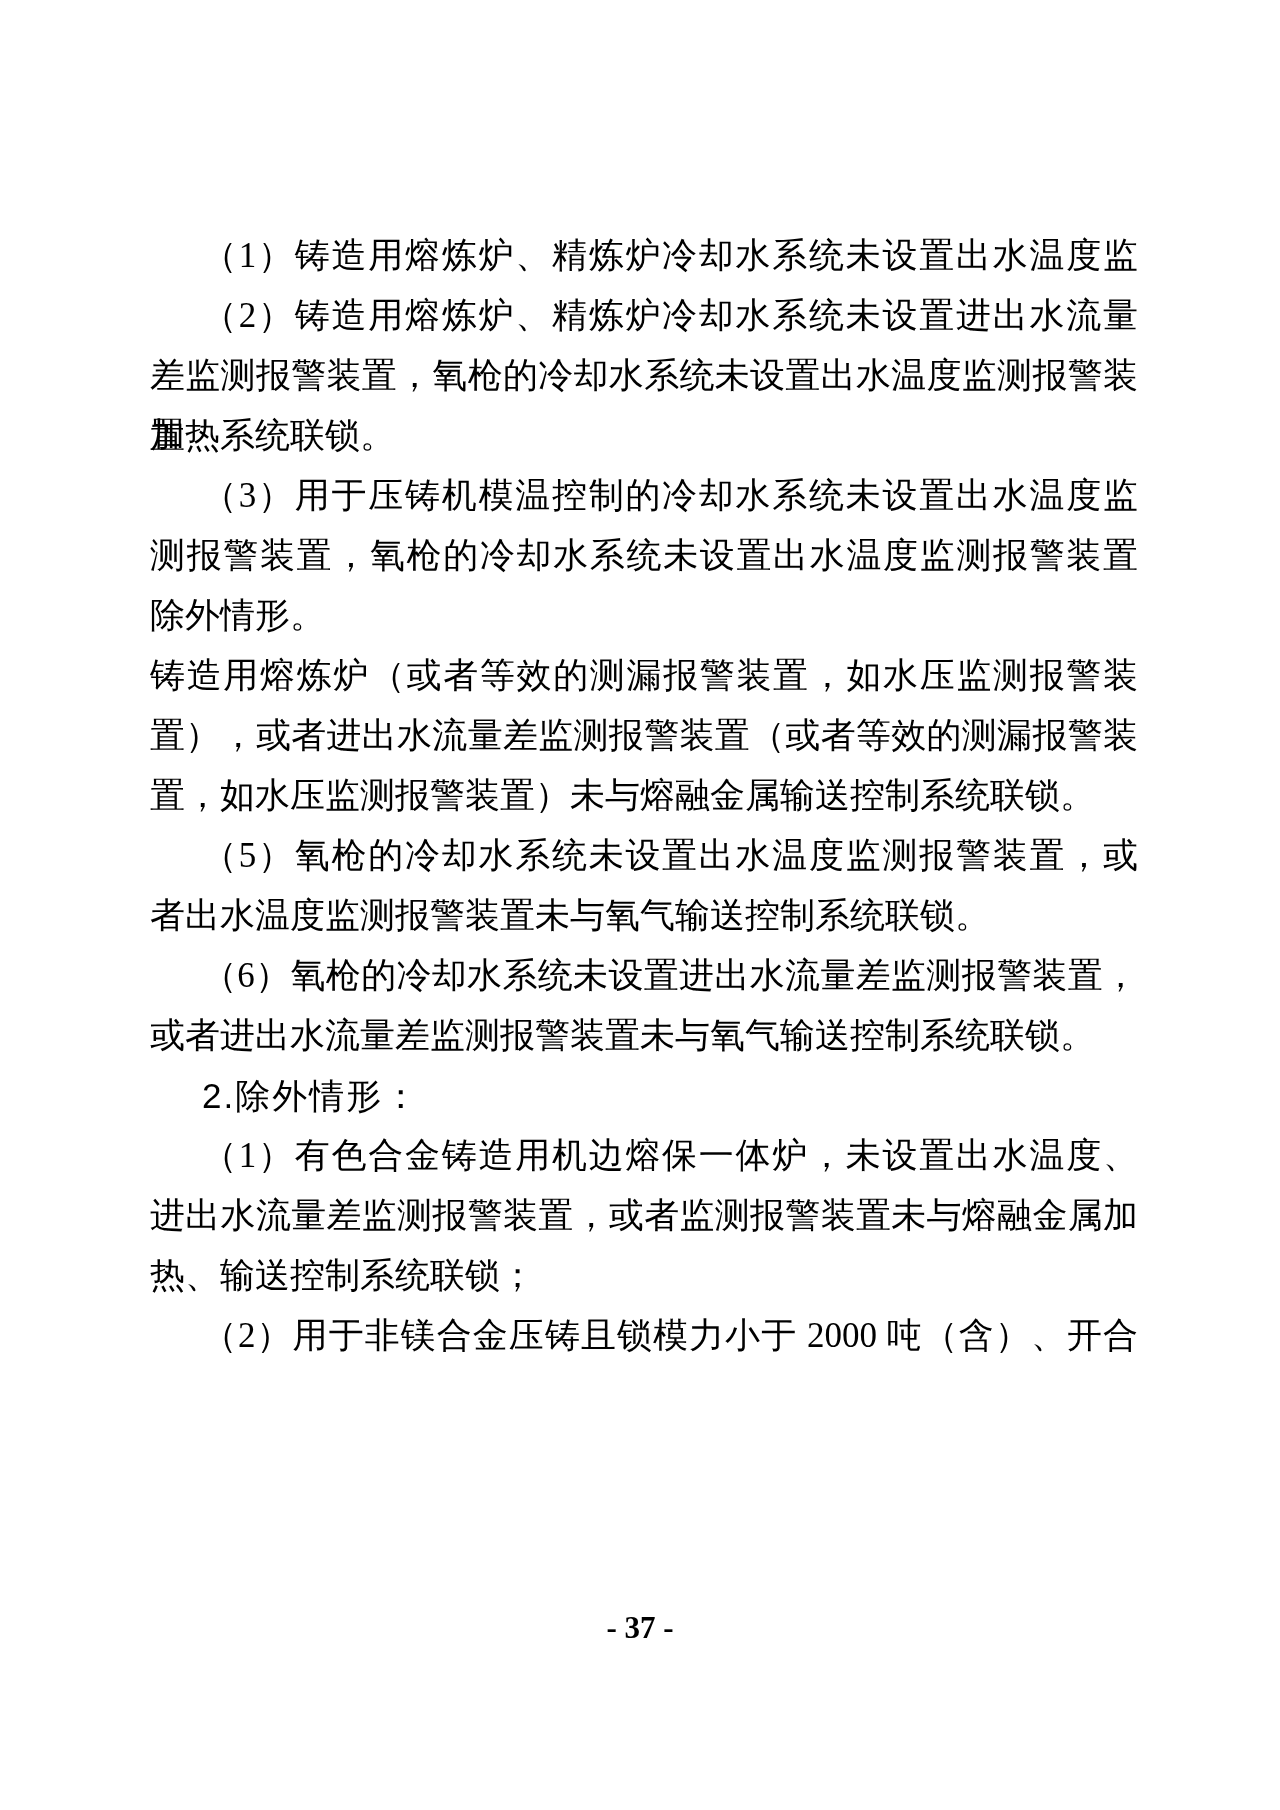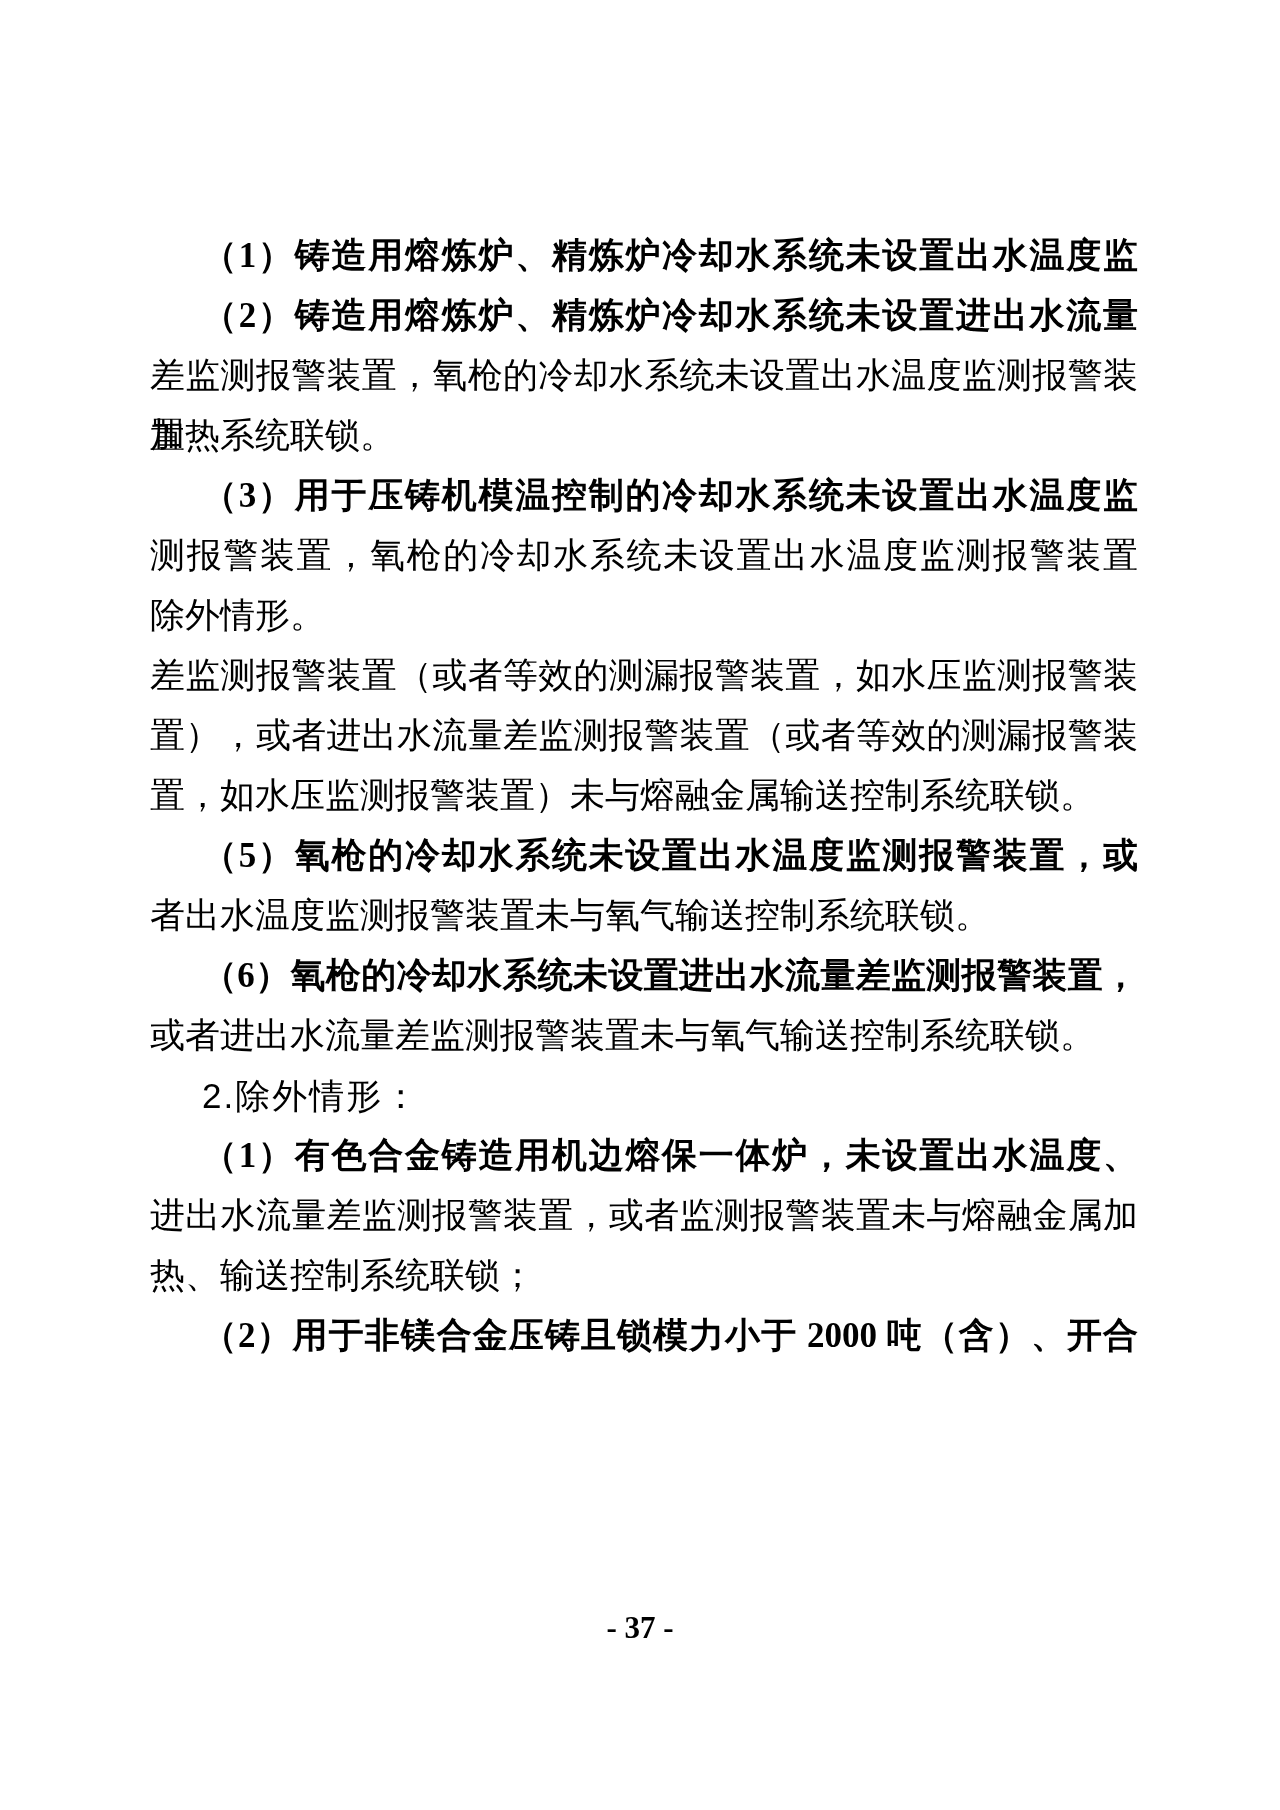--- a/index.html
+++ b/index.html
@@ -24,21 +24,21 @@
     font-size: 35px;
     line-height: 60px;
   }
   .para { margin: 0; padding: 0; }
   .line {
     height: 60px;
     text-align: justify;
     text-align-last: justify;
     overflow: visible;
   }
-  .line.first { text-indent: 52px; font-weight: bold; }
+  .line.first { text-indent: 52px; }
   .line.plast { text-align-last: left; }
   .para.heading .line {
     font-family: "Liberation Sans", "DejaVu Sans", sans-serif;
     font-weight: normal;
     letter-spacing: 2px;
   }
   .footer {
     position: absolute;
     left: 0;
     top: 1608px;
@@ -63,21 +63,21 @@
         <div class="line first">（2）铸造用熔炼炉、精炼炉冷却水系统未设置进出水流量</div>
         <div class="line">差监测报警装置，氧枪的冷却水系统未设置出水温度监测报警装置</div>
         <div class="line plast">加热系统联锁。</div>
       </div>
       <div class="para body">
         <div class="line first">（3）用于压铸机模温控制的冷却水系统未设置出水温度监</div>
         <div class="line">测报警装置，氧枪的冷却水系统未设置出水温度监测报警装置</div>
         <div class="line plast">除外情形。</div>
       </div>
       <div class="para body">
-        <div class="line">差监测报警装置（或者等效的测漏报警装置，如水压监测报警装</div>
+        <div class="line">铸造用熔炼炉（或者等效的测漏报警装置，如水压监测报警装</div>
         <div class="line">置），或者进出水流量差监测报警装置（或者等效的测漏报警装</div>
         <div class="line plast">置，如水压监测报警装置）未与熔融金属输送控制系统联锁。</div>
       </div>
       <div class="para body">
         <div class="line first">（5）氧枪的冷却水系统未设置出水温度监测报警装置，或</div>
         <div class="line plast">者出水温度监测报警装置未与氧气输送控制系统联锁。</div>
       </div>
       <div class="para body">
         <div class="line first">（6）氧枪的冷却水系统未设置进出水流量差监测报警装置，</div>
         <div class="line plast">或者进出水流量差监测报警装置未与氧气输送控制系统联锁。</div>

